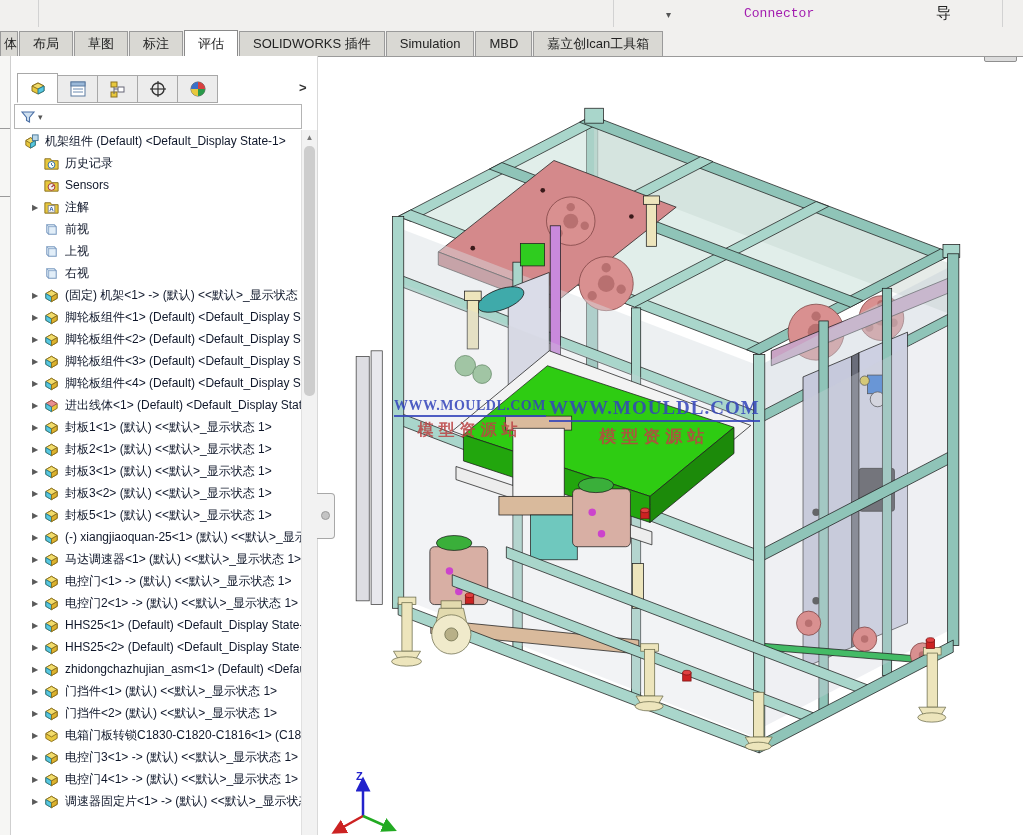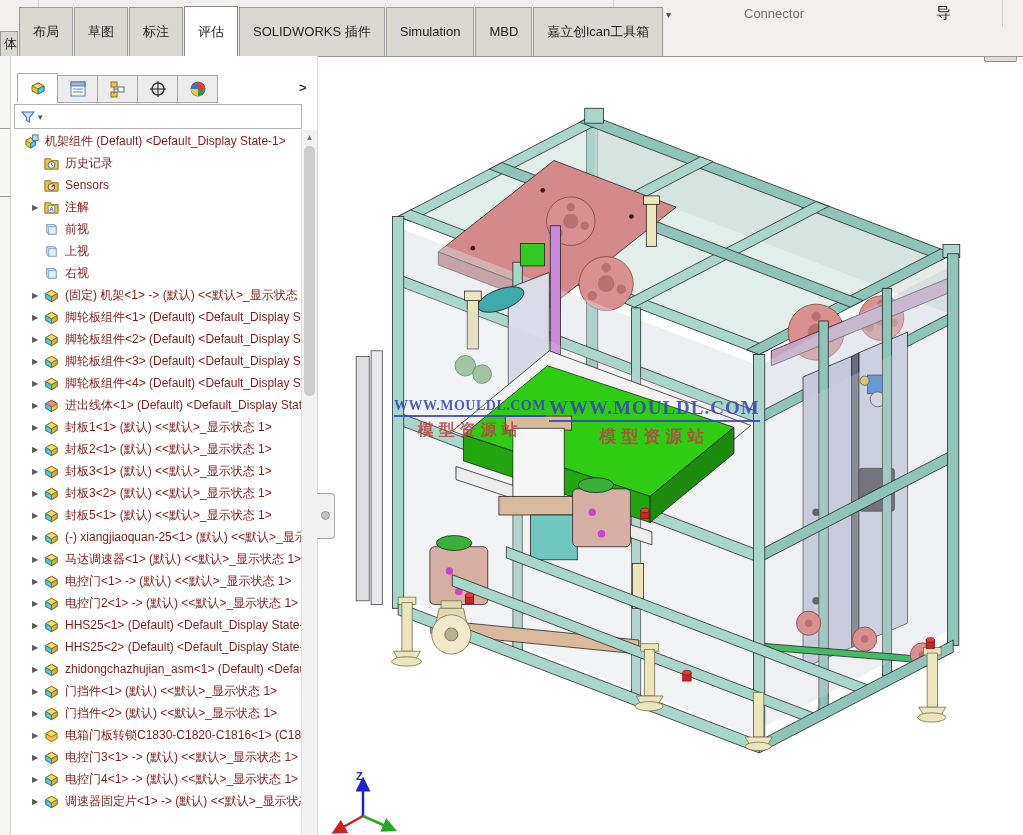--- a/index.html
+++ b/index.html
@@ -3,24 +3,24 @@
 <meta charset="utf-8">
 <style>
   html,body{margin:0;padding:0;}
   body{width:1023px;height:835px;position:relative;overflow:hidden;
        font-family:"Liberation Sans","DejaVu Sans",sans-serif;background:#fff;-webkit-font-smoothing:antialiased;}
   
   .chrome{position:absolute;left:0;top:0;width:1023px;height:56px;background:#f1f0ee;border-bottom:1px solid #9a9a9a;z-index:40;}
   .topbar{position:absolute;left:0;top:0;right:0;height:28px;}
   .topbar .vsep{position:absolute;top:0;height:27px;border-left:1px solid #d2d2d2;}
   .tb-caret{position:absolute;left:666px;top:9px;font-size:10px;color:#555;}
-  .tb-connector{position:absolute;left:744px;top:6px;font-size:13px;color:#737373;}
+  .tb-connector{position:absolute;left:744px;top:6px;font-size:13px;color:#a21caf;font-family:Liberation Mono, monospace;}
   .tb-dao{position:absolute;left:936px;top:4px;font-size:15px;color:#222;}
   .ribbon-tabs{position:absolute;left:0;top:28px;height:28px;display:flex;align-items:flex-end;}
-  .rtab{height:24px;line-height:24px;padding:12px 13px;font-size:13px;color:#222;background:#d9d8d3;
+  .rtab{height:24px;line-height:24px;padding:0 13px;font-size:13px;color:#222;background:#d9d8d3;
         border:1px solid #9a9a9a;border-bottom:none;margin-right:1px;white-space:nowrap;}
   .rtab.partial{width:10px;padding:0 3px;overflow:hidden;}
   .rtab.active{background:#fff;height:26px;line-height:26px;margin-bottom:-1px;border-color:#8a8a8a;}
   
   .viewport{position:absolute;left:0;top:56px;width:1023px;height:779px;background:#ffffff;z-index:1;}
   .model-svg{position:absolute;left:0;top:0;}
   
   .wm{position:absolute;text-align:center;opacity:.85;z-index:5;font-family:"Liberation Serif","DejaVu Serif",serif;margin-left:36px;}
   .wm .l1{color:var(--watermark-blue);font-weight:bold;border-bottom:2px solid var(--watermark-blue);padding-bottom:1px;white-space:nowrap;}
   .wm .l2{color:var(--watermark-red);font-weight:bold;letter-spacing:5px;margin-top:3px;white-space:nowrap;}
@@ -43,21 +43,21 @@
   .ptab{width:39px;height:26px;background:#ececec;border:1px solid #a8a8a8;margin-right:-1px;
         display:flex;align-items:center;justify-content:center;}
   .ptab svg{width:18px;height:18px;}
   .ptab.active{background:#fff;height:28px;border-bottom-color:#fff;}
   .ptab-overflow{position:absolute;left:288px;top:24px;font-size:13px;color:#333;font-weight:bold;}
   .filter-row{position:absolute;left:3px;top:48px;right:15px;height:23px;border:1px solid #b4b4b4;background:#fff;
               display:flex;align-items:center;padding-left:5px;}
   .filter-row svg{width:16px;height:16px;}
   .filter-caret{font-size:9px;color:#555;margin-left:2px;}
   .tree{position:absolute;left:0;top:74px;right:15px;bottom:0;overflow:hidden;}
-  .tree-row{height:22px;display:flex;align-items:center;white-space:nowrap;overflow:hidden;font-size:12px;color:#7f1d1d;}
+  .tree-row{height:22px;display:flex;align-items:center;white-space:nowrap;overflow:hidden;font-size:12px;color:#0f172a;}
   .tree-row .arrow{width:16px;flex:0 0 16px;text-align:center;font-size:8px;color:#5a5a5a;}
   .tree-row.ind0{padding-left:12px;}
   .tree-row.ind1{padding-left:16px;}
   .tree-row .arrow::before{content:"";}
   .tree-row.expandable .arrow::before{content:"\25B6";}
   .tree-row svg.ticon{width:17px;height:17px;flex:0 0 17px;margin-right:5px;}
   .tree-row .tlabel{overflow:hidden;}
   .tree-scroll{position:absolute;right:0;top:74px;width:15px;bottom:0;background:#f2f2f2;border-left:1px solid #e0e0e0;}
   .tree-scroll .up{position:absolute;top:3px;left:0;width:15px;text-align:center;font-size:8px;color:#777;}
   .tree-scroll .thumb{position:absolute;top:16px;left:2px;width:11px;height:250px;background:#cdcdcd;border-radius:5px;}

